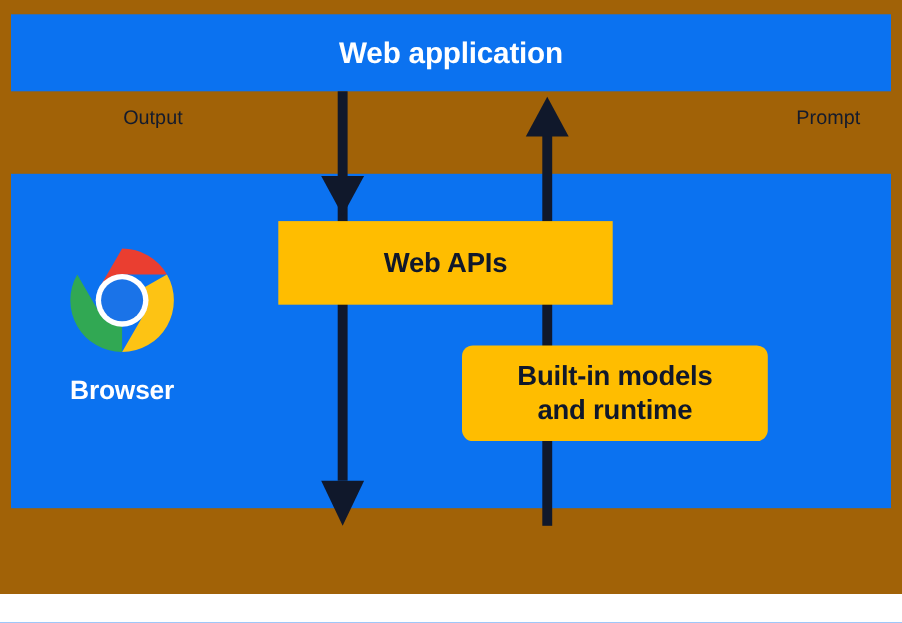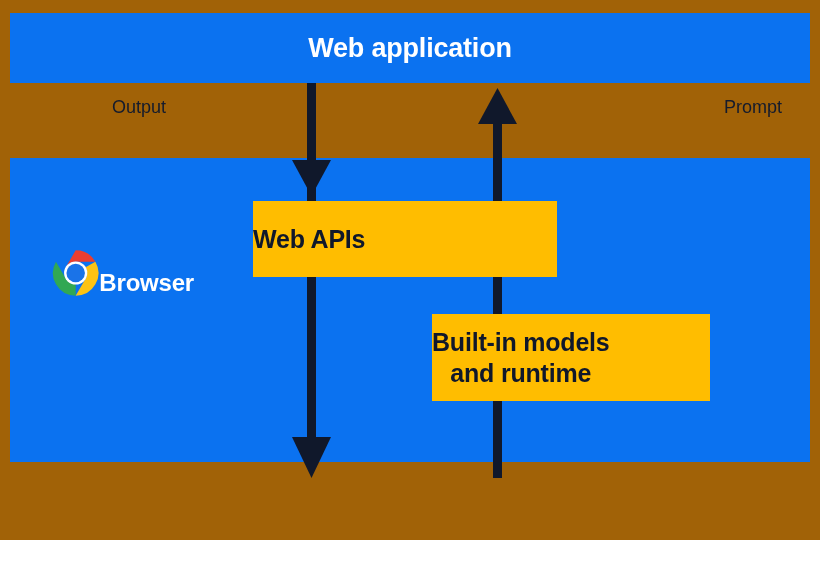--- a/index.html
+++ b/index.html
@@ -45,24 +45,25 @@
     width: 820px; height: 566px;
     pointer-events: none;
   }
 
   
   .amber-box {
     position: absolute;
     background: #ffbd00;
     display: flex;
     align-items: center;
+    justify-content: center;
     text-align: center;
   }
   #box-web-apis        { left: 253px; top: 201px; width: 304px; height: 76px; }
-  #box-builtin-models  { left: 432px; top: 314px; width: 278px; height: 87px; }
+  #box-builtin-models  { left: 420px; top: 314px; width: 278px; height: 87px; border-radius: 10px; }
 
   .amber-label {
     color: #10182b;
     font-weight: bold;
     font-size: 25px;
     line-height: 1.22;
     letter-spacing: -0.2px;
     white-space: pre-line;
   }
 
@@ -74,25 +75,25 @@
   }
   #flow-input  { left: 112px; top: 97px;  text-align: left; }
   #flow-output { right: 38px; top: 97px;  text-align: right; }
 
   .flow-kind  { font-size: 18px; font-weight: normal; display: block; }
   .flow-value { font-size: 21px; font-weight: bold;  display: block; margin-top: 2px; }
 
   
   #browser-block {
     position: absolute;
-    left: 52px;
+    left: 40px;
     top: 224px;
     width: 142px;
     display: flex;
-    flex-direction: row;
+    flex-direction: column;
     align-items: center;
     text-align: center;
   }
   #chrome-icon { width: 98px; height: 98px; display: block; }
   #browser-label {
     margin-top: 20px;
     color: #ffffff;
     font-weight: bold;
     font-size: 24px;
     letter-spacing: -0.2px;

